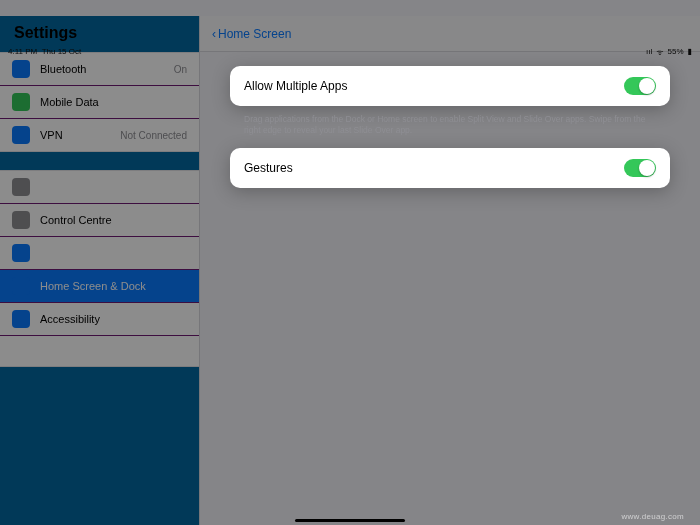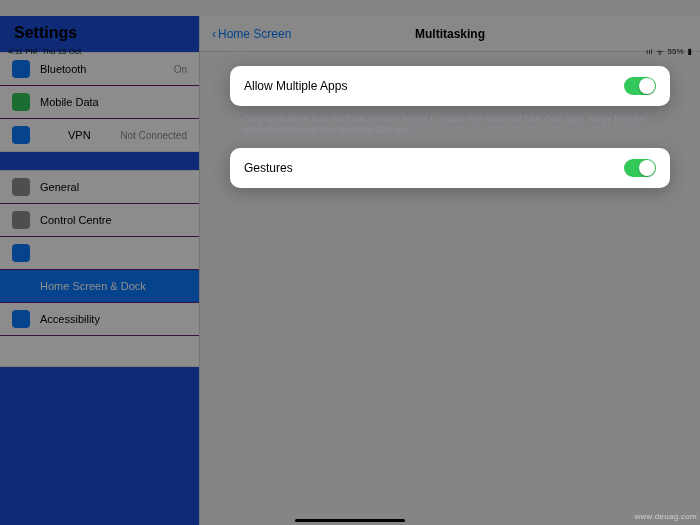--- a/index.html
+++ b/index.html
@@ -6,45 +6,45 @@
   body { width: 700px; height: 525px; background: #f2f2f7; overflow: hidden; position: relative; }
 
   
   .dim { position:absolute; inset:0; background: rgba(0,0,0,0.45); pointer-events:none; z-index: 50; }
 
   .statusbar { position:absolute; top:0; left:0; right:0; height:16px; font-size:8px; color:#111; display:flex; align-items:center; padding:0 8px; z-index:10;margin-top:43px; }
   .statusbar .left { flex:0 0 auto; }
   .statusbar .right { margin-left:auto; display:flex; gap:4px; align-items:center; }
 
   .container { position:absolute; top:16px; left:0; right:0; bottom:0; display:flex; }
-  .sidebar { width:200px; background:#1d4ed8; border-right:1px solid #d8d8dc; overflow-y:auto; }
+  .sidebar { width:200px; background:#0369a1; border-right:1px solid #d8d8dc; overflow-y:auto; }
   .sidebar-title { font-size:16px; font-weight:700; padding:8px 14px 10px; color:#000; }
   .group { background:#fff; margin:0 0 18px 0; border-top:1px solid #e3e3e8; border-bottom:1px solid #e3e3e8; }
   .row { display:flex; align-items:center; padding:7px 12px; font-size:11px; color:#000; border-bottom:1px solid #701a75; min-height:30px; }
-  .row:last-child { border-bottom:none;gap:28px; }
+  .row:last-child { border-bottom:none; }
   .row .icon { width:18px; height:18px; border-radius:4px; margin-right:10px; flex:0 0 auto; display:flex; align-items:center; justify-content:center; }
   .row .label { flex:1; }
   .row .value { color:#8e8e93; font-size:10px; }
   .row.selected { background:#0a7aff; color:#fff; }
   .row.selected .label { color:#fff; }
 
   .main { flex:1; background:#f2f2f7; position:relative; }
   .nav { height:36px; display:flex; align-items:center; padding:0 12px; border-bottom:1px solid #d8d8dc; background:#f7f7fa; }
   .nav .back { color:#0a7aff; font-size:12px; display:flex; align-items:center; gap:2px; }
   .nav .title { position:absolute; left:0; right:0; text-align:center; font-size:12px; font-weight:600; color:#000; pointer-events:none; }
 
   .content { padding:14px 30px; }
   .card { background:#fff; border-radius:10px; padding:11px 14px; display:flex; align-items:center; font-size:12px; color:#000; margin-bottom:6px; position:relative; z-index:100; box-shadow:0 4px 18px rgba(0,0,0,0.25); }
   .card .label { flex:1; }
   .helper { font-size:8.5px; color:#8e8e93; padding:2px 14px 12px; line-height:1.3; position:relative; z-index:100; }
 
   .toggle { width:32px; height:18px; background:#34c759; border-radius:9px; position:relative; }
   .toggle::after { content:""; position:absolute; right:1px; top:1px; width:16px; height:16px; background:#fff; border-radius:50%; box-shadow:0 1px 2px rgba(0,0,0,0.3); }
 
-  .watermark { position:absolute; right:3px; bottom:4px; font-size:8px; color:rgba(255,255,255,0.6); z-index:200; letter-spacing:0.3px; }
+  .watermark { position:absolute; right:16px; bottom:4px; font-size:8px; color:rgba(255,255,255,0.6); z-index:200; letter-spacing:0.3px; }
   .home-indicator { position:absolute; bottom:3px; left:50%; transform:translateX(-50%); width:110px; height:3px; background:#000; border-radius:2px; z-index:40; }
 
   
   .ic-blue{background:#0a7aff}.ic-green{background:#34c759}.ic-red{background:#ff3b30}.ic-pink{background:#ff2d55}.ic-purple{background:#5856d6}.ic-gray{background:#8e8e93}
 </style>
 </head>
 <body>
 
 <div class="statusbar">
   <span class="left"><span>4:11 PM</span>&nbsp;&nbsp;<span>Thu 15 Oct</span></span>
@@ -71,21 +71,20 @@
         </div>
         <div class="row">
           <span class="icon ic-blue"></span>
           <span class="label">VPN</span>
           <span class="value">Not Connected</span>
         </div>
       </div>
     <div class="group" id="g3">
         <div class="row">
           <span class="icon ic-gray"></span>
-          <span class="label">General</span>
         </div>
         <div class="row">
           <span class="icon ic-gray"></span>
           <span class="label">Control Centre</span>
         </div>
         <div class="row">
           <span class="icon ic-blue"></span>
         </div>
         <div class="row selected">
           <span class="icon ic-blue"></span>
@@ -98,21 +97,20 @@
         <div class="row"></div>
       </div>
   </div>
 
   <div class="main">
     <div class="nav">
       <div class="back">
         <span>‹</span>
         <span>Home Screen</span>
       </div>
-      <div class="title">Multitasking</div>
     </div>
 
     <div class="content">
       <div class="card">
         <span class="label">Allow Multiple Apps</span>
         <span class="toggle"></span>
       </div>
       <div class="helper">Drag applications from the Dock or Home screen to enable Split View and Slide Over apps. Swipe from the right edge to reveal your last Slide Over app.</div>
       <div class="card">
         <span class="label">Gestures</span>

